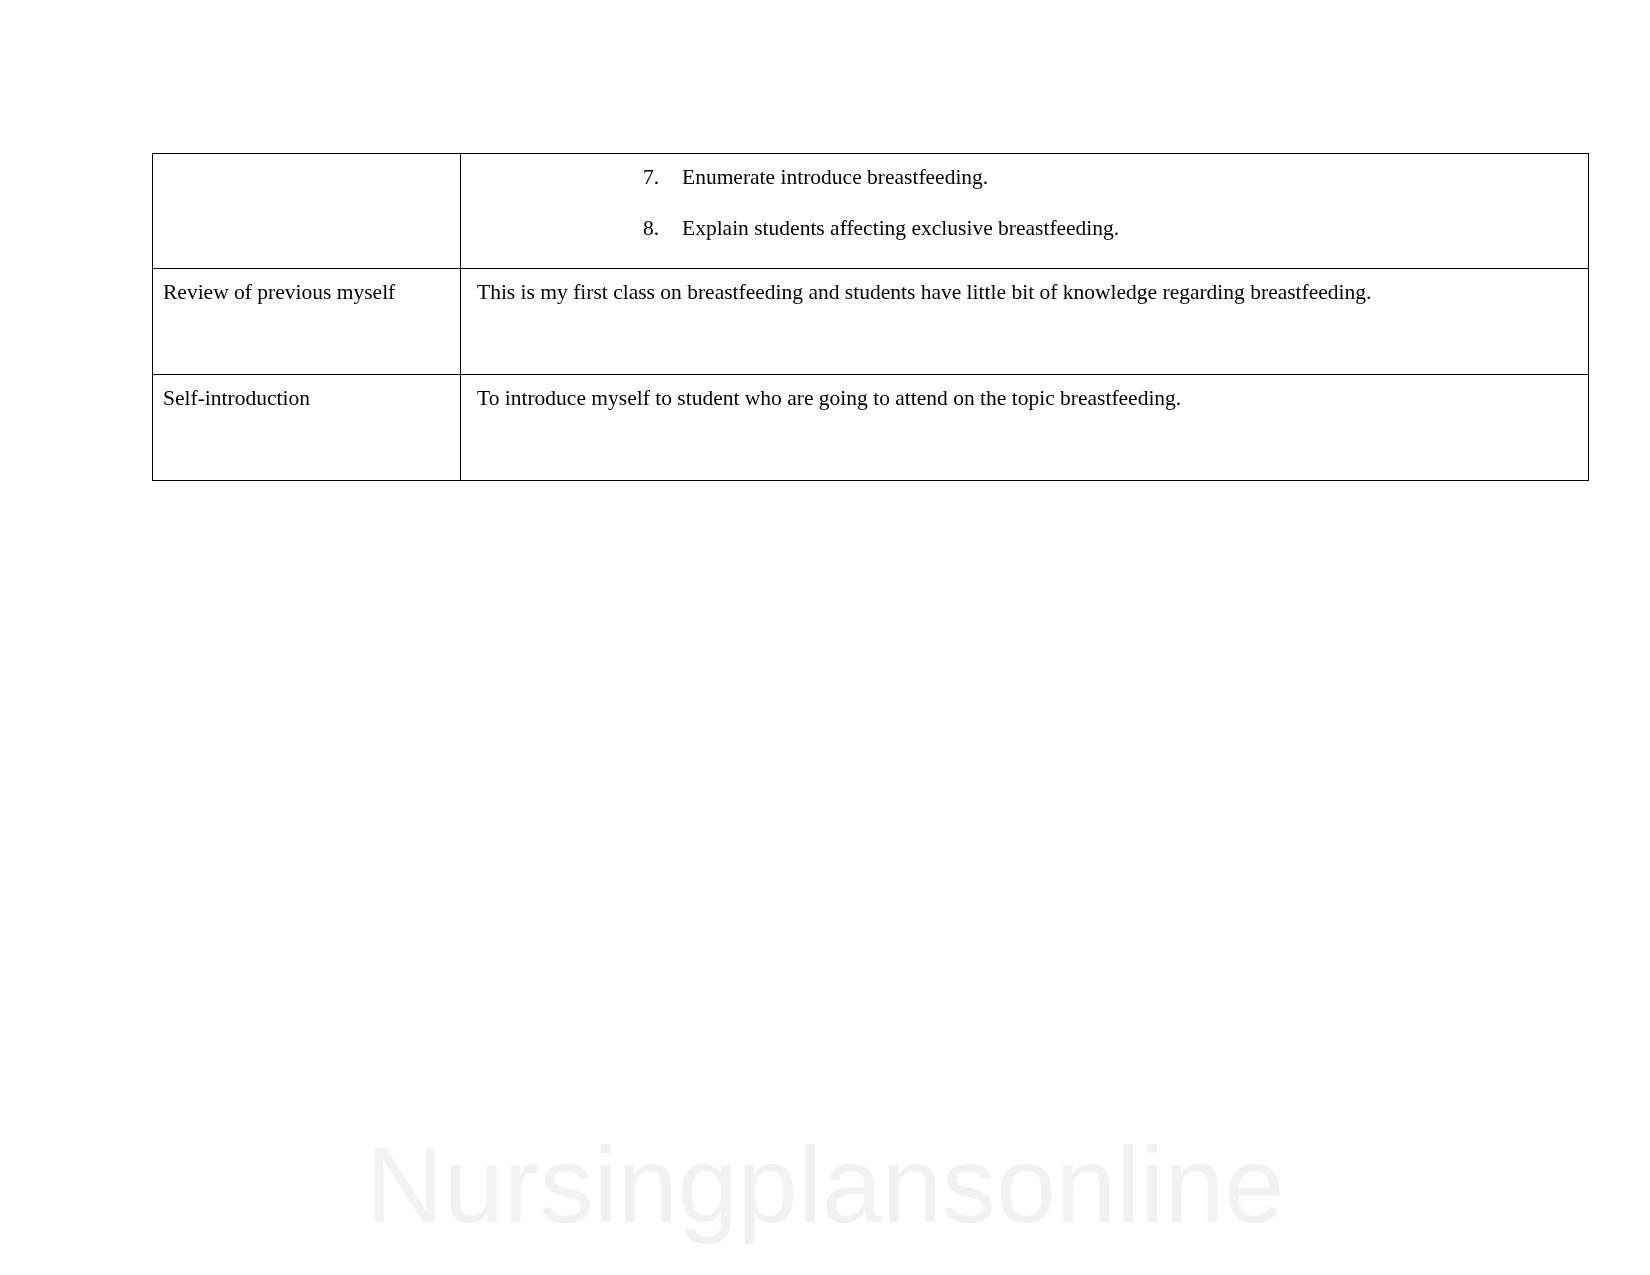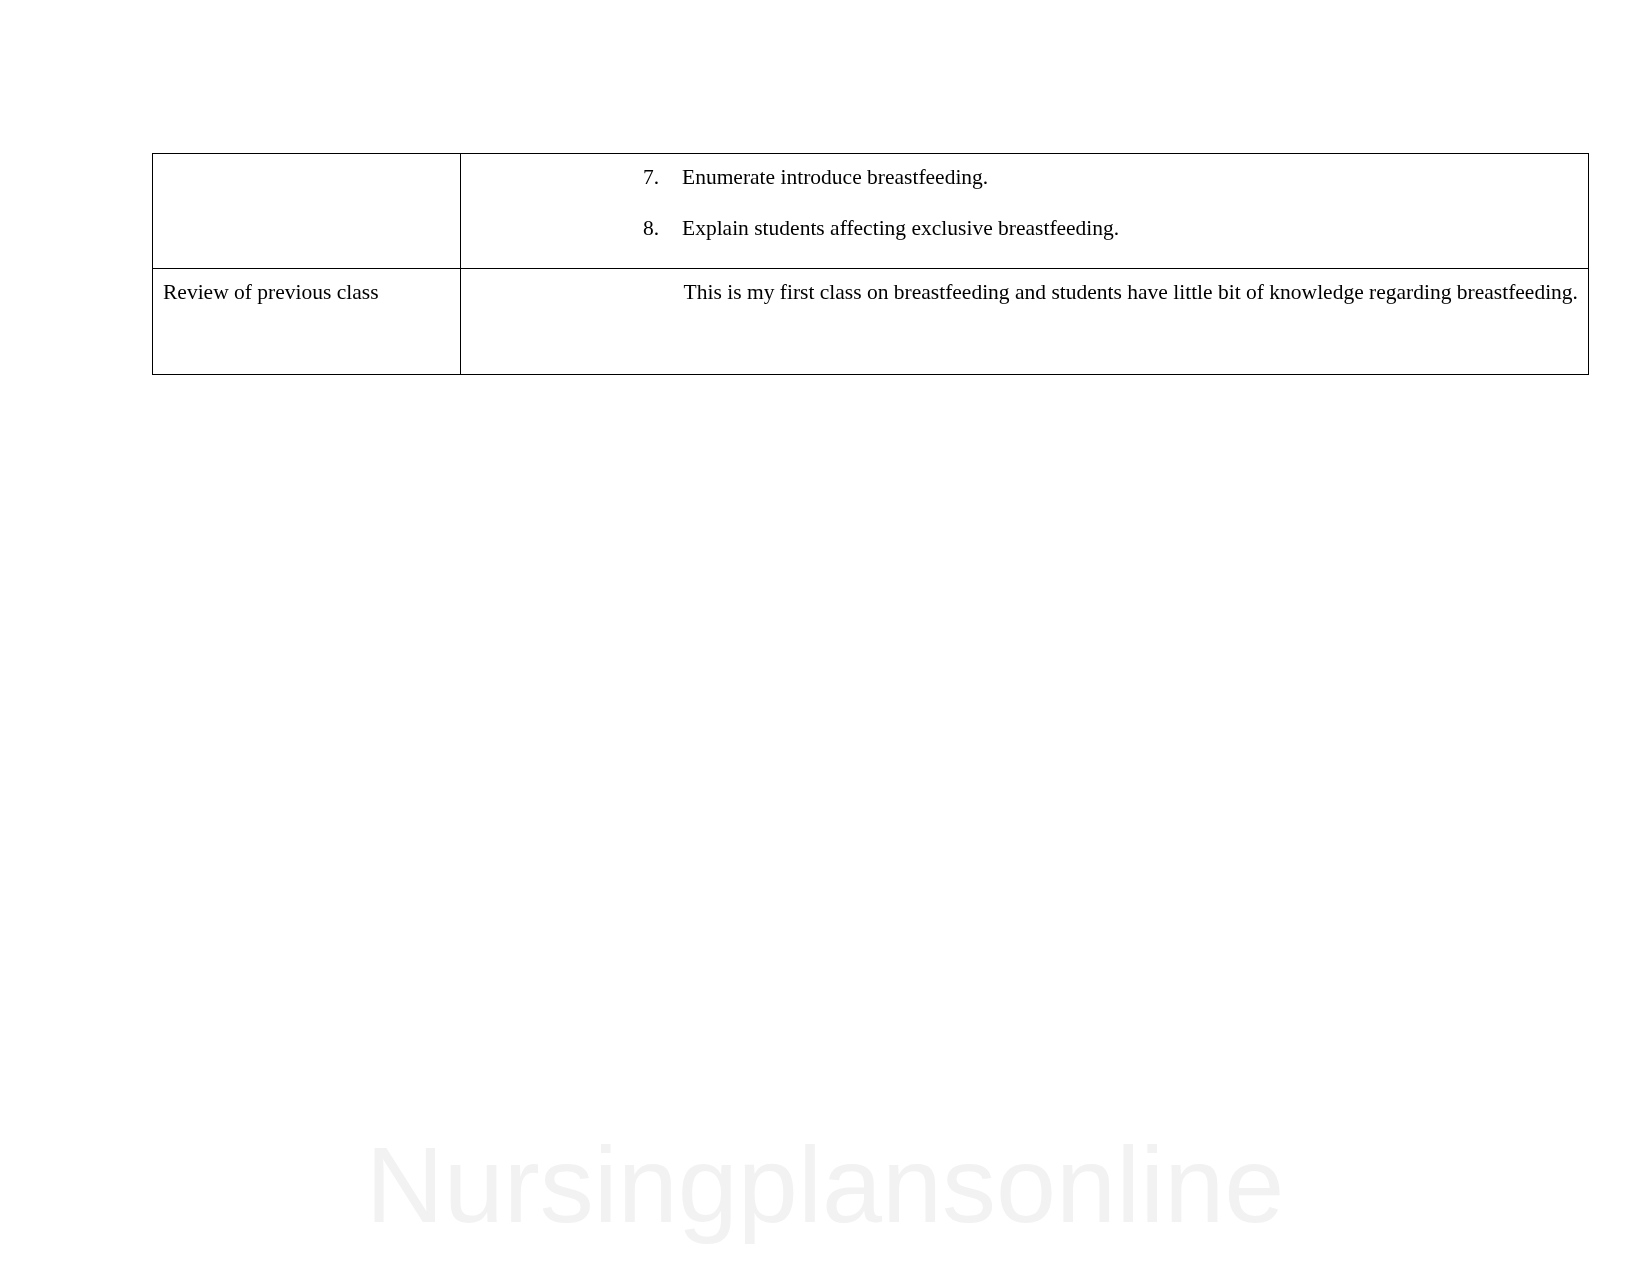--- a/index.html
+++ b/index.html
@@ -71,21 +71,20 @@
     flex: 0 0 39px;
     text-align: left;
   }
   .obj-text {
     flex: 1 1 auto;
   }
 
   .cell-body-text {
     display: block;
     padding-left: 6px;
-    text-align: right;
   }
 
   .label-text {
     display: block;
   }
 
   .watermark {
     position: absolute;
     left: 0;
     right: 0;
@@ -119,25 +118,33 @@
             <li>
               <span class="obj-num">8.</span>
               <span class="obj-text">Explain students affecting exclusive breastfeeding.</span>
             </li>
           </ul>
         </td>
       </tr>
 
       <tr class="row-review">
         <td class="col-label cell-label">
-          <span class="label-text">Review of previous class</span>
+          <span class="label-text">Review of previous myself</span>
         </td>
         <td class="cell-content">
           <span class="cell-body-text">This is my first class on breastfeeding and students have little bit of knowledge regarding breastfeeding.</span>
         </td>
       </tr>
 
+      <tr class="row-self">
+        <td class="col-label cell-label">
+          <span class="label-text">Self-introduction</span>
+        </td>
+        <td class="cell-content">
+          <span class="cell-body-text">To introduce myself to student who are going to attend on the topic breastfeeding.</span>
+        </td>
+      </tr>
     </tbody>
   </table>
 
   <div class="watermark">Nursingplansonline</div>
 
 </div>
 
 </body></html>

